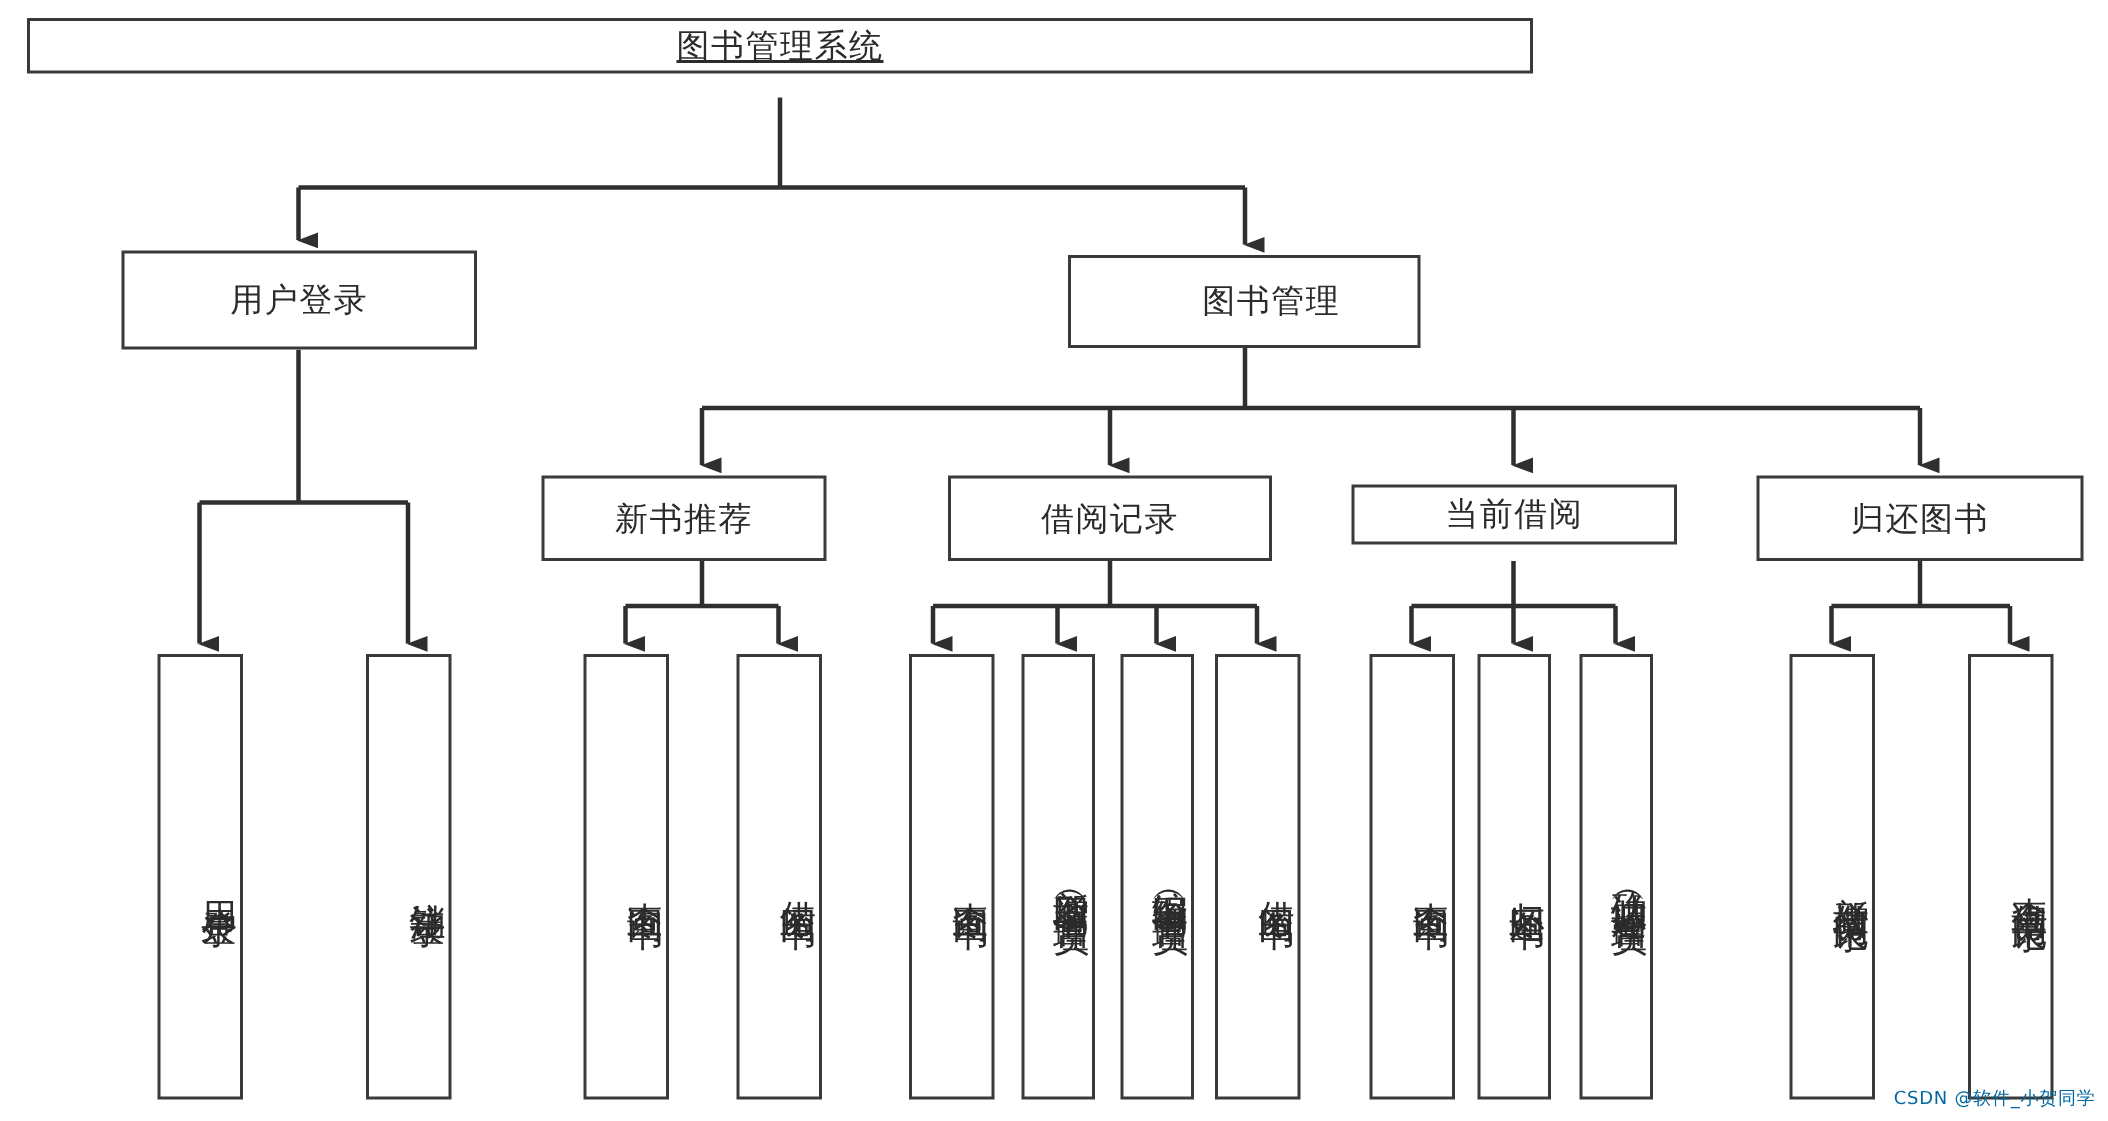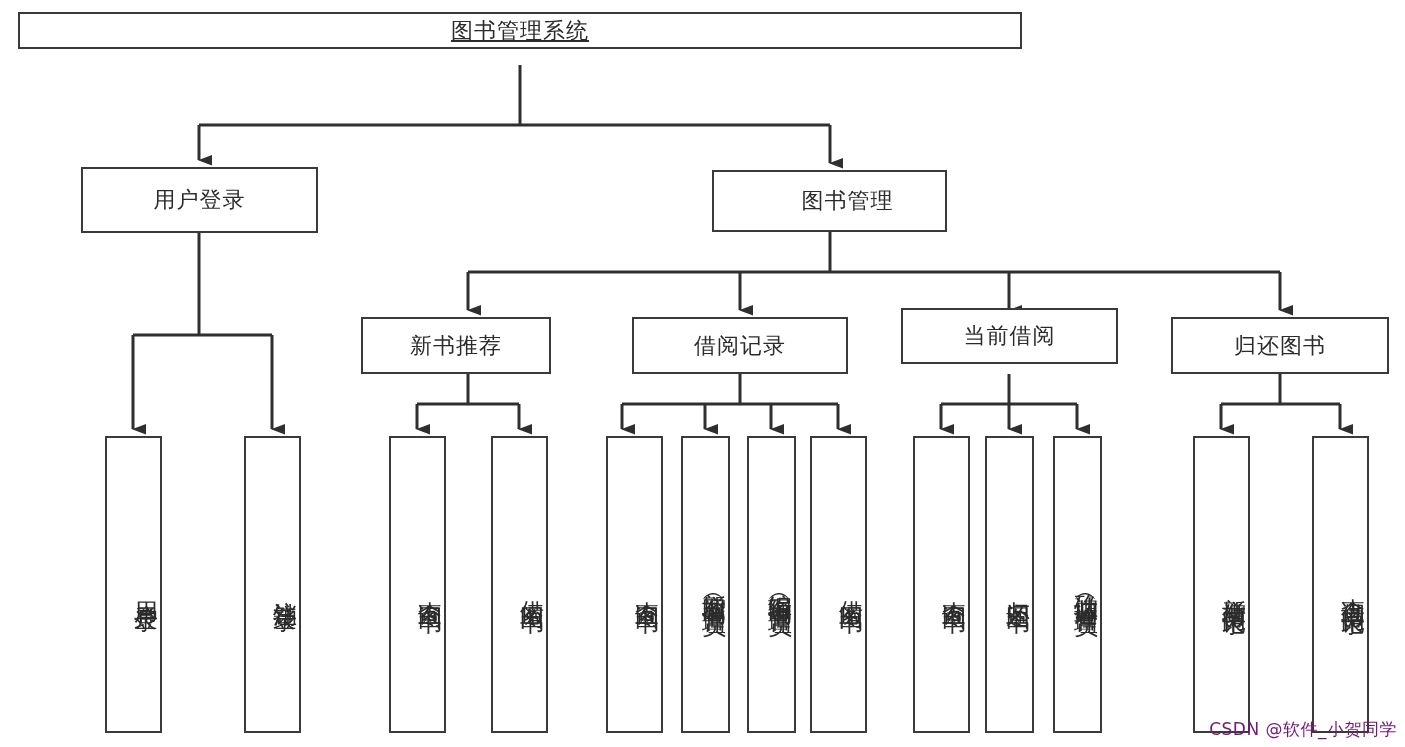--- a/index.html
+++ b/index.html
@@ -50,22 +50,22 @@
   .node.vert .vlabel {
     writing-mode: vertical-rl;
     text-orientation: upright;
     display: block;
     max-height: 100%;
   }
   #watermark {
     position: absolute;
     right: 8px;
     bottom: 6px;
-    font-size: 17px;
-    color: #701a75;
+    font-size: 12px;
+    color: #0369a1;
     letter-spacing: 0.5px;
     white-space: nowrap;
     pointer-events: none;
   }
 </style>
 </head>
 <body>
 
 <div id="canvas">
 
@@ -133,21 +133,21 @@
   </div>
 
   <div class="node horiz" style="left:361px; top:317px; width:190px; height:57px;">
     <span>新书推荐</span>
   </div>
 
   <div class="node horiz" style="left:632px; top:317px; width:216px; height:57px;">
     <span>借阅记录</span>
   </div>
 
-  <div class="node horiz" style="left:901px; top:308px; width:217px; height:56px;">
+  <div class="node horiz" style="left:901px; top:323px; width:217px; height:40px;">
     <span>当前借阅</span>
   </div>
 
   <div class="node horiz" style="left:1171px; top:317px; width:218px; height:57px;">
     <span>归还图书</span>
   </div>
 
   <div class="node vert" style="left:105px; top:436px; width:57px; height:297px;">
     <span class="vlabel">用户登录</span>
   </div>

